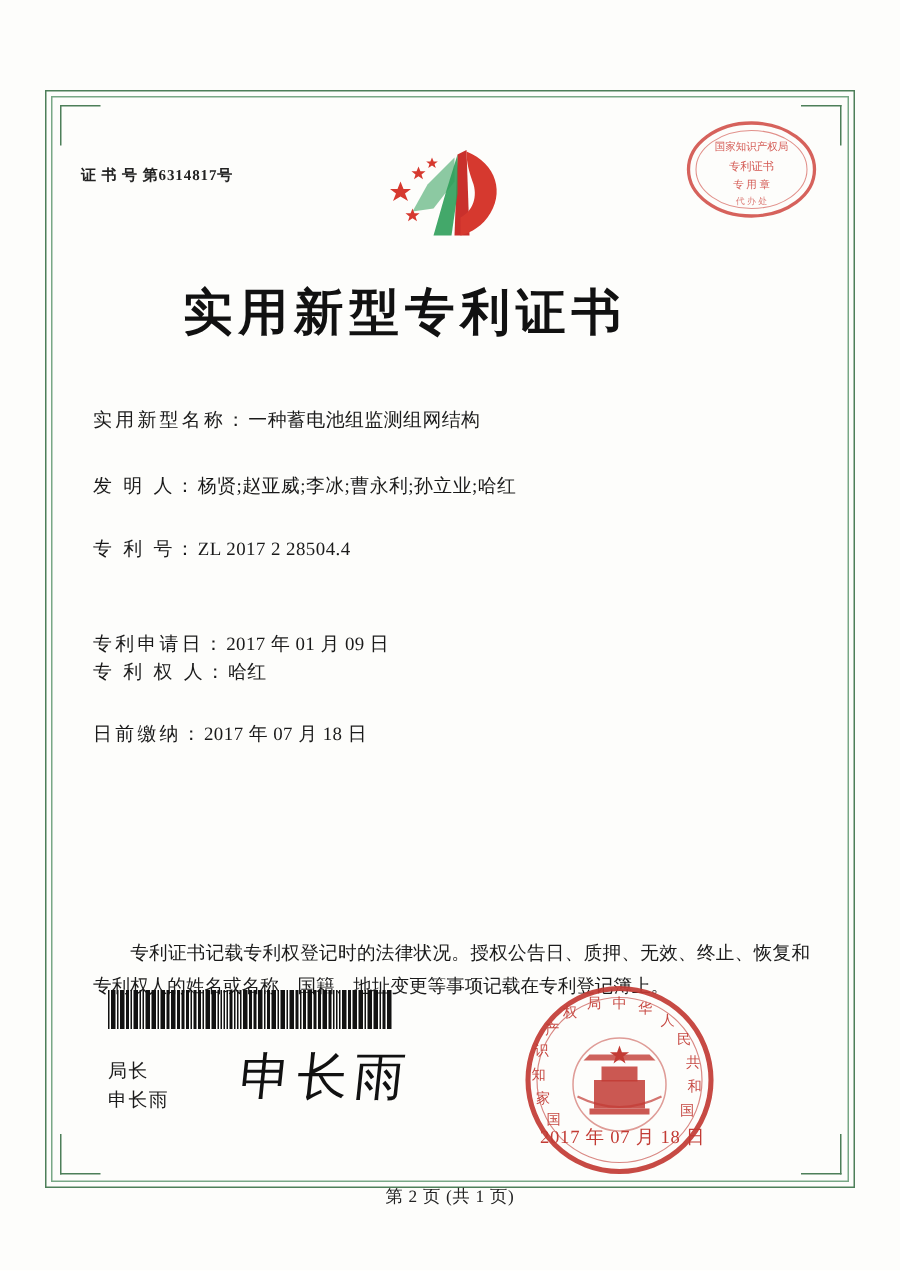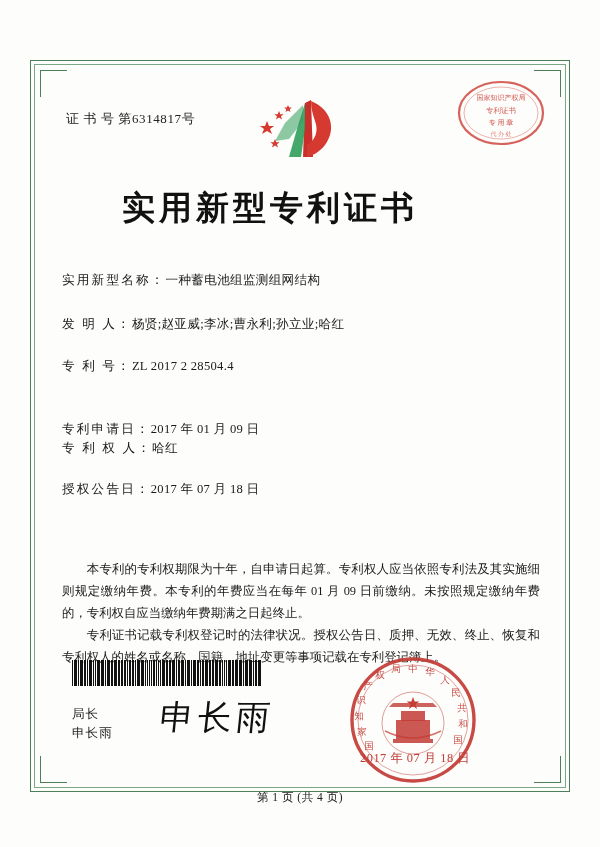--- a/index.html
+++ b/index.html
@@ -54,26 +54,27 @@
     border-width: 0;
   }
   .corner.tl { left: 40px;  top: 70px;  border-left-width: 1.2px; border-top-width: 1.2px; }
   .corner.tr { left: 534px; top: 70px;  border-right-width: 1.2px; border-top-width: 1.2px; }
   .corner.bl { left: 40px;  top: 756px; border-left-width: 1.2px; border-bottom-width: 1.2px; }
   .corner.br { left: 534px; top: 756px; border-right-width: 1.2px; border-bottom-width: 1.2px; }
 
   
   .cert-no {
     position: absolute;
-    left: 66px;
+    left: 54px;
     top: 110px;
-    font-size: 13px;
+    font-size: 10px;
     letter-spacing: 0.6px;
     color: #222;
     font-family: "Liberation Serif", serif;
+    font-weight: bold;
   }
 
   
   .logo {
     position: absolute;
     left: 245px;
     top: 95px;
     width: 110px;
     height: 72px;
   }
@@ -253,26 +254,23 @@
   <div class="field f3">
     <span class="lbl">专 利 号：</span><span class="val">ZL 2017 2 28504.4</span>
   </div>
   <div class="field f4">
     <span class="lbl">专利申请日：</span><span class="val">2017 年 01 月 09 日</span>
   </div>
   <div class="field f5">
     <span class="lbl">专 利 权 人：</span><span class="val">哈红</span>
   </div>
   <div class="field f6">
-    <span class="lbl">授权公告日：</span><span class="val">2017 年 07 月 18 日</span>
-  </div>
-
-  <div class="body-text p2">
-    <p>本专利的专利权期限为十年，自申请日起算。专利权人应当依照专利法及其实施细则规定缴纳年费。本专利的年费应当在每年 01 月 09 日前缴纳。未按照规定缴纳年费的，专利权自应当缴纳年费期满之日起终止。</p>
-  </div>
+    <span class="lbl">日前缴纳：</span><span class="val">2017 年 07 月 18 日</span>
+  </div>
+
   <div class="body-text p3">
     <p>专利证书记载专利权登记时的法律状况。授权公告日、质押、无效、终止、恢复和专利权人的姓名或名称、国籍、地址变更等事项记载在专利登记簿上。</p>
   </div>
 
   <div class="barcode" id="barcode"><span style="width:1px"></span><span style="width:3px"></span><span style="width:1px"></span><span style="width:3px"></span><span style="width:2px"></span><span style="width:1px"></span><span style="width:3px"></span><span style="width:1px"></span><span style="width:1px"></span><span style="width:3px"></span><span style="width:3px"></span><span style="width:1px"></span><span style="width:3px"></span><span style="width:2px"></span><span style="width:3px"></span><span style="width:2px"></span><span style="width:2px"></span><span style="width:2px"></span><span style="width:1px"></span><span style="width:2px"></span><span style="width:2px"></span><span style="width:1px"></span><span style="width:3px"></span><span style="width:3px"></span><span style="width:1px"></span><span style="width:1px"></span><span style="width:1px"></span><span style="width:1px"></span><span style="width:2px"></span><span style="width:1px"></span><span style="width:1px"></span><span style="width:1px"></span><span style="width:3px"></span><span style="width:2px"></span><span style="width:2px"></span><span style="width:3px"></span><span style="width:1px"></span><span style="width:2px"></span><span style="width:3px"></span><span style="width:1px"></span><span style="width:3px"></span><span style="width:1px"></span><span style="width:3px"></span><span style="width:2px"></span><span style="width:1px"></span><span style="width:2px"></span><span style="width:3px"></span><span style="width:2px"></span><span style="width:2px"></span><span style="width:3px"></span><span style="width:2px"></span><span style="width:1px"></span><span style="width:1px"></span><span style="width:1px"></span><span style="width:3px"></span><span style="width:2px"></span><span style="width:3px"></span><span style="width:3px"></span><span style="width:1px"></span><span style="width:3px"></span><span style="width:3px"></span><span style="width:1px"></span><span style="width:2px"></span><span style="width:3px"></span></div>
 
   <div class="director">
     <div>局长</div>
     <div>申长雨</div>
   </div>
@@ -304,14 +302,14 @@
       <rect x="-12" y="-12" width="24" height="10" fill="#c23b34" opacity="0.85"></rect>
       <rect x="-20" y="16" width="40" height="4" fill="#c23b34" opacity="0.85"></rect>
       <path d="M-24 -16 L24 -16 L20 -20 L-20 -20 Z" fill="#c23b34" opacity="0.8"></path>
       <polygon points="0,-26 1.6,-21.5 6.4,-21.5 2.5,-18.7 4,-14 0,-17 -4,-14 -2.5,-18.7 -6.4,-21.5 -1.6,-21.5" fill="#c23b34"></polygon>
       <path d="M-28 8 q28 14 56 0" fill="none" stroke="#c23b34" stroke-width="1.4" opacity="0.7"></path>
     </g>
   </svg>
 
   <div class="seal-date">2017 年 07 月 18 日</div>
 
-  <div class="page-footer">第 1 页 (共 4 页)</div>
+  <div class="page-footer">第 2 页 (共 1 页)</div>
 </div>
 
 </body></html>

